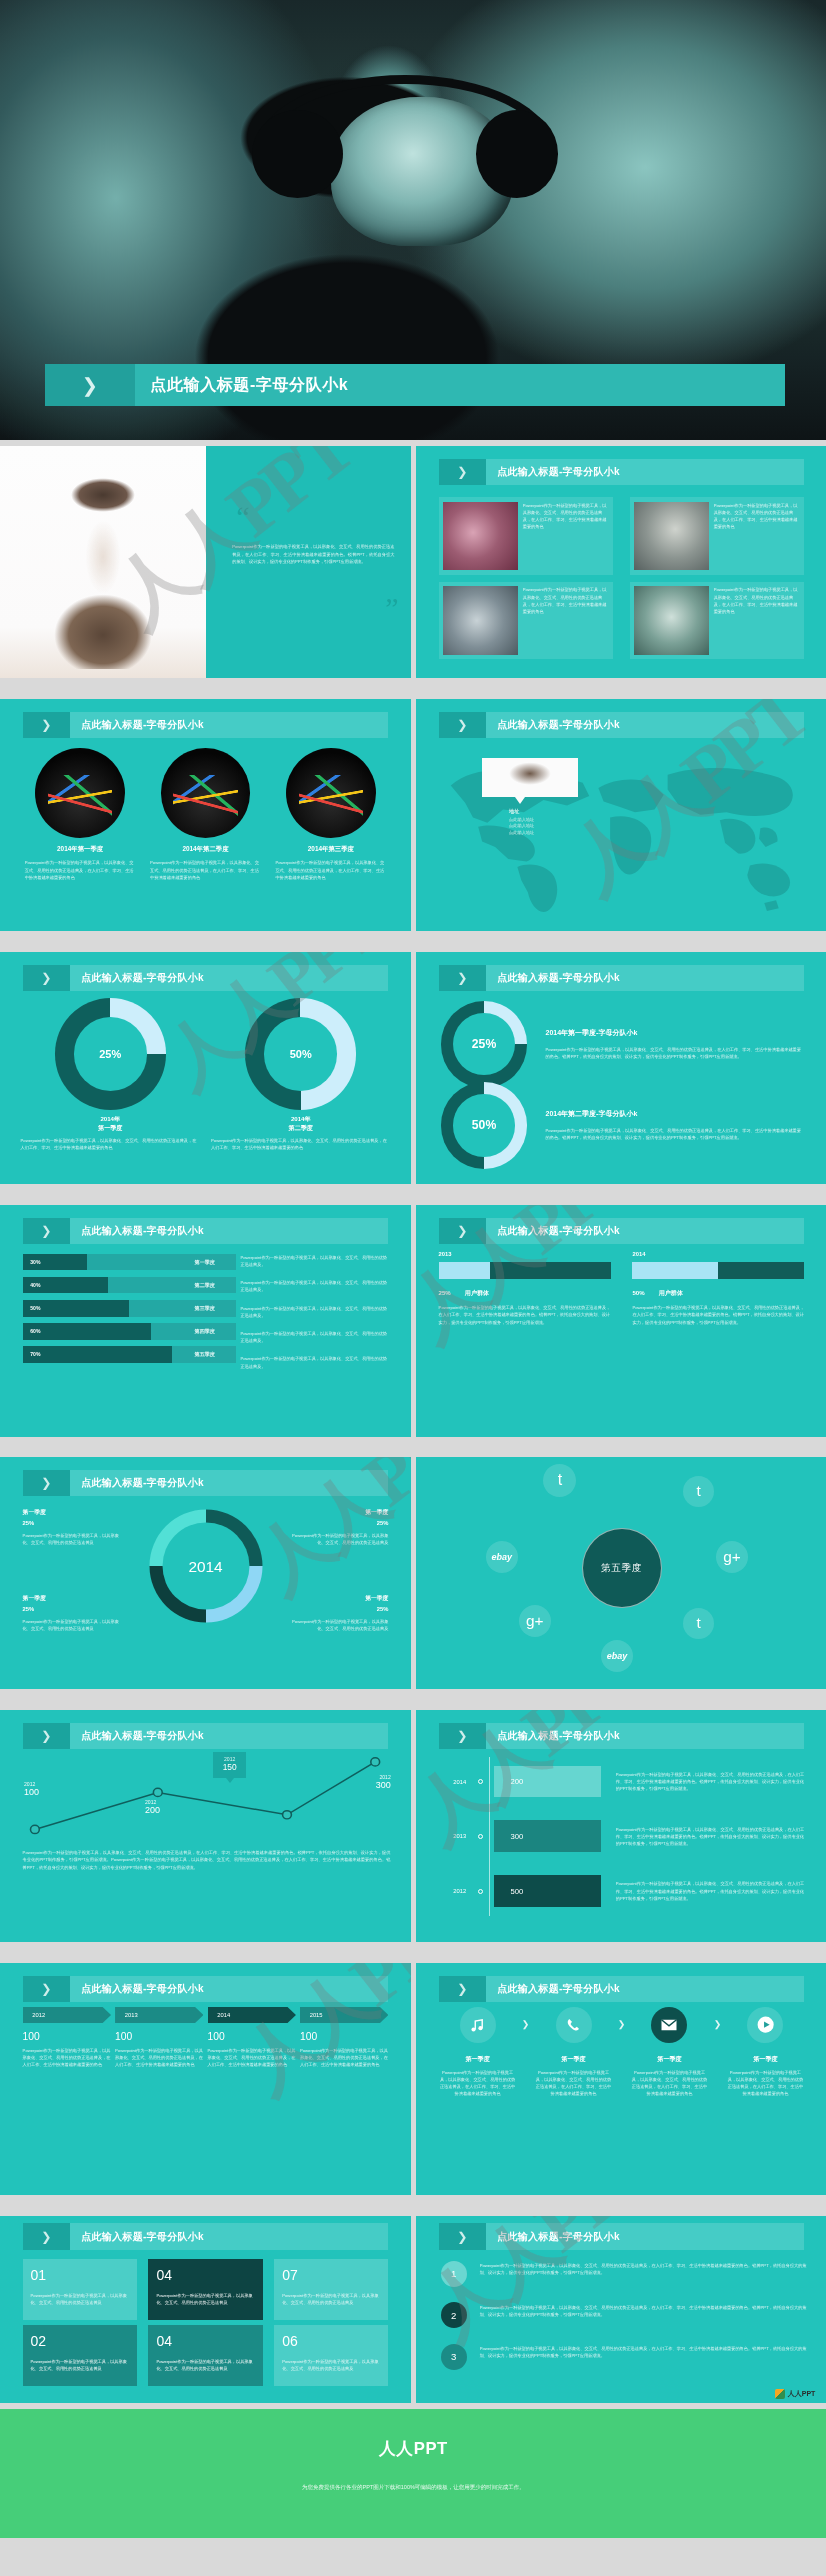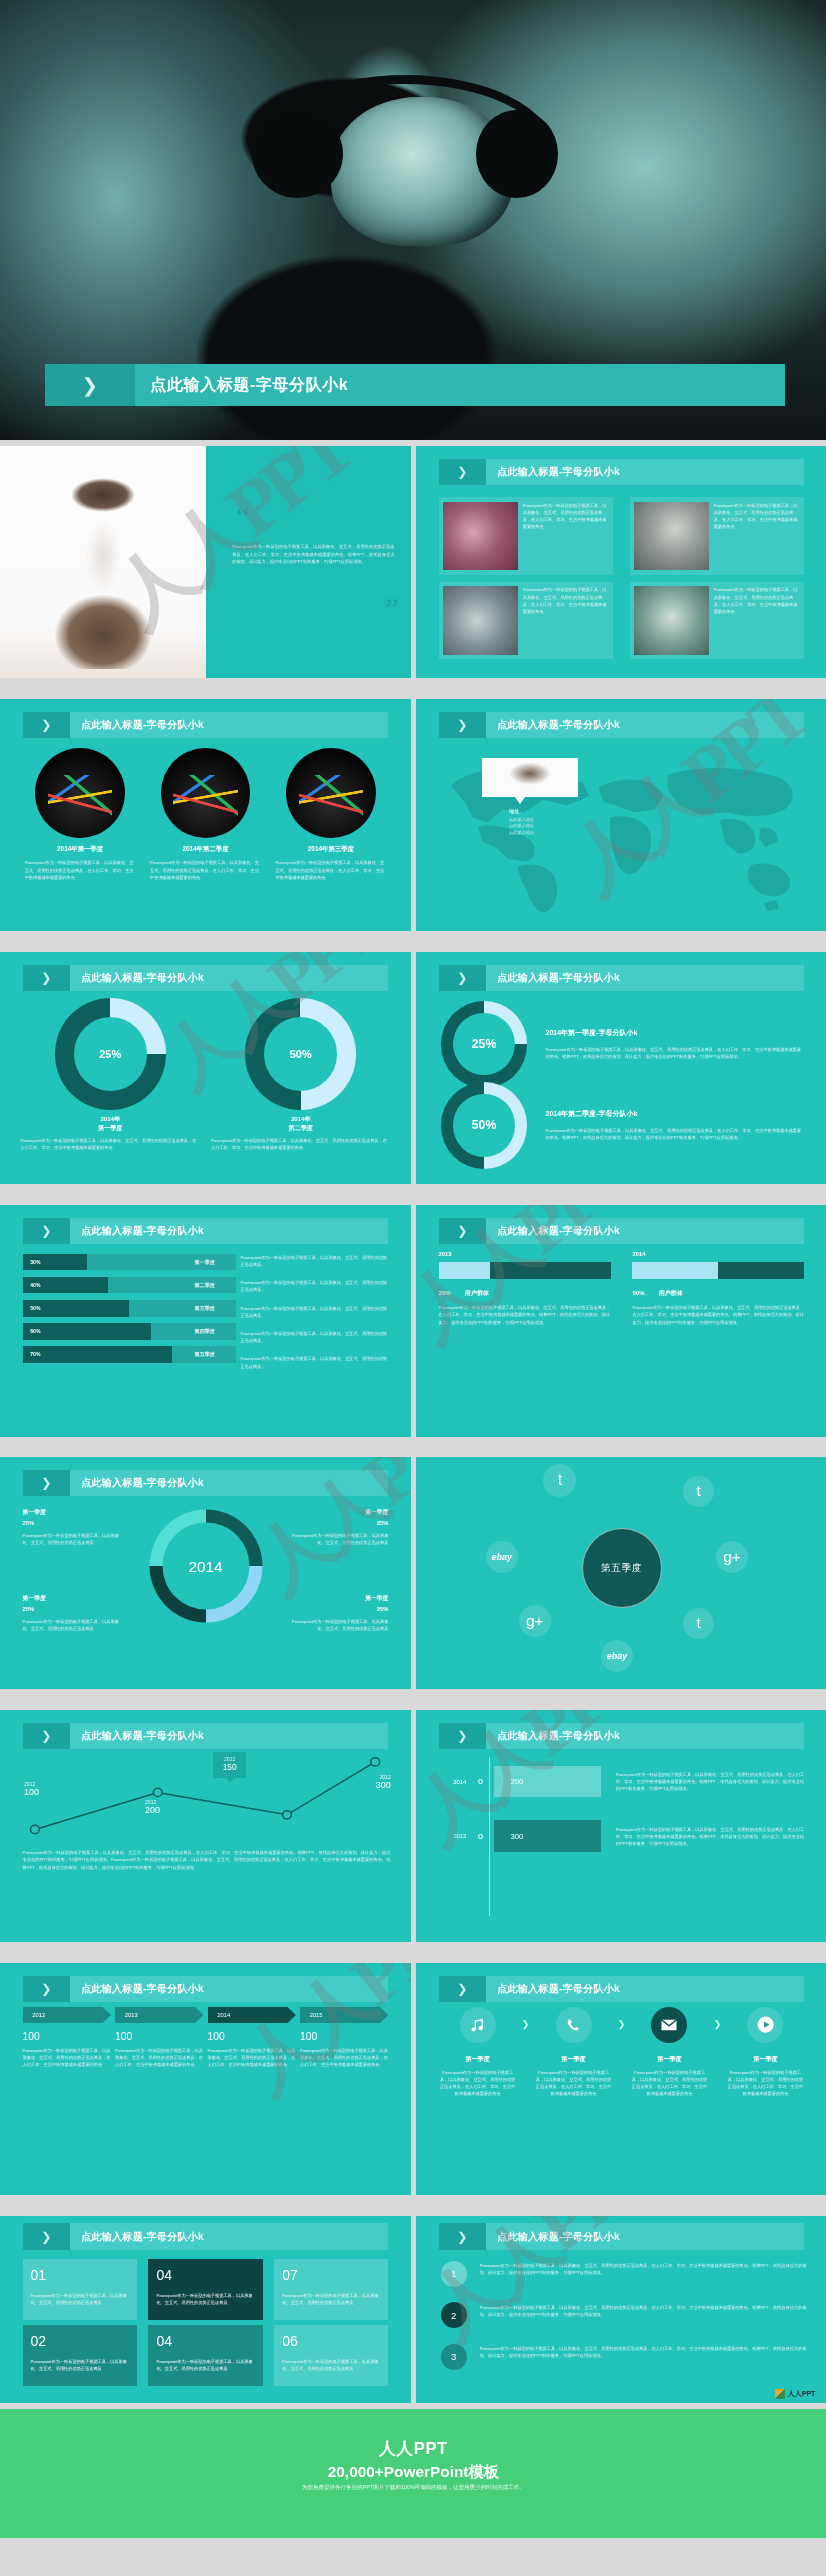--- a/index.html
+++ b/index.html
@@ -608,20 +608,28 @@
         <div class="tx body-cn">Powerpoint作为一种新型的电子视觉工具，以其形象化、交互式、易用性的优势正迅速普及，在人们工作、学习、生活中扮演着越来越重要的角色。锐普PPT，依托自身强大的策划、设计实力，提供专业化的PPT制作服务，引领PPT应用新潮流。</div>
       </div>
       <div class="tlrow">
         <div class="yr">2013</div>
         <div class="dot"></div>
         <div class="blk" style="width:29%;background:#1b8580;margin-left:7.7px">
           <span class="v">300</span>
         </div>
         <div class="tx body-cn">Powerpoint作为一种新型的电子视觉工具，以其形象化、交互式、易用性的优势正迅速普及，在人们工作、学习、生活中扮演着越来越重要的角色。锐普PPT，依托自身强大的策划、设计实力，提供专业化的PPT制作服务，引领PPT应用新潮流。</div>
       </div>
+      <div class="tlrow">
+        <div class="yr">2012</div>
+        <div class="dot"></div>
+        <div class="blk" style="width:29%;background:#0d4c4a;margin-left:7.7px">
+          <span class="v">500</span>
+        </div>
+        <div class="tx body-cn">Powerpoint作为一种新型的电子视觉工具，以其形象化、交互式、易用性的优势正迅速普及，在人们工作、学习、生活中扮演着越来越重要的角色。锐普PPT，依托自身强大的策划、设计实力，提供专业化的PPT制作服务，引领PPT应用新潮流。</div>
+      </div>
     </div>
     <div class="wm" style="left:-19.3px;top:-16px;font-size:74px">人人PPT</div>
   </div>
 
   <div class="slide half-l" style="top:1963px;height:232px">
     <div class="hdr">
       <div class="chev">
           <span>❯</span>
         </div>
       <div class="tt">点此输入标题-字母分队小k</div>
@@ -771,18 +779,17 @@
     </div>
     <div class="wm" style="left:-6.4px;top:-26px;font-size:74px">人人PPT</div>
   </div>
 
   <div class="logo">
     <div class="mk"></div>
     <div class="tx">人人PPT</div>
   </div>
   <div class="footer">
     <div class="brand">人人PPT</div>
-    <div class="sub">20,000+PowerPoint模板</div>
     <div class="note">为您免费提供各行各业的PPT图片下载和100%可编辑的模板，让您用更少的时间完成工作。</div>
   </div>
 
 </div>
 
 
 </body></html>

